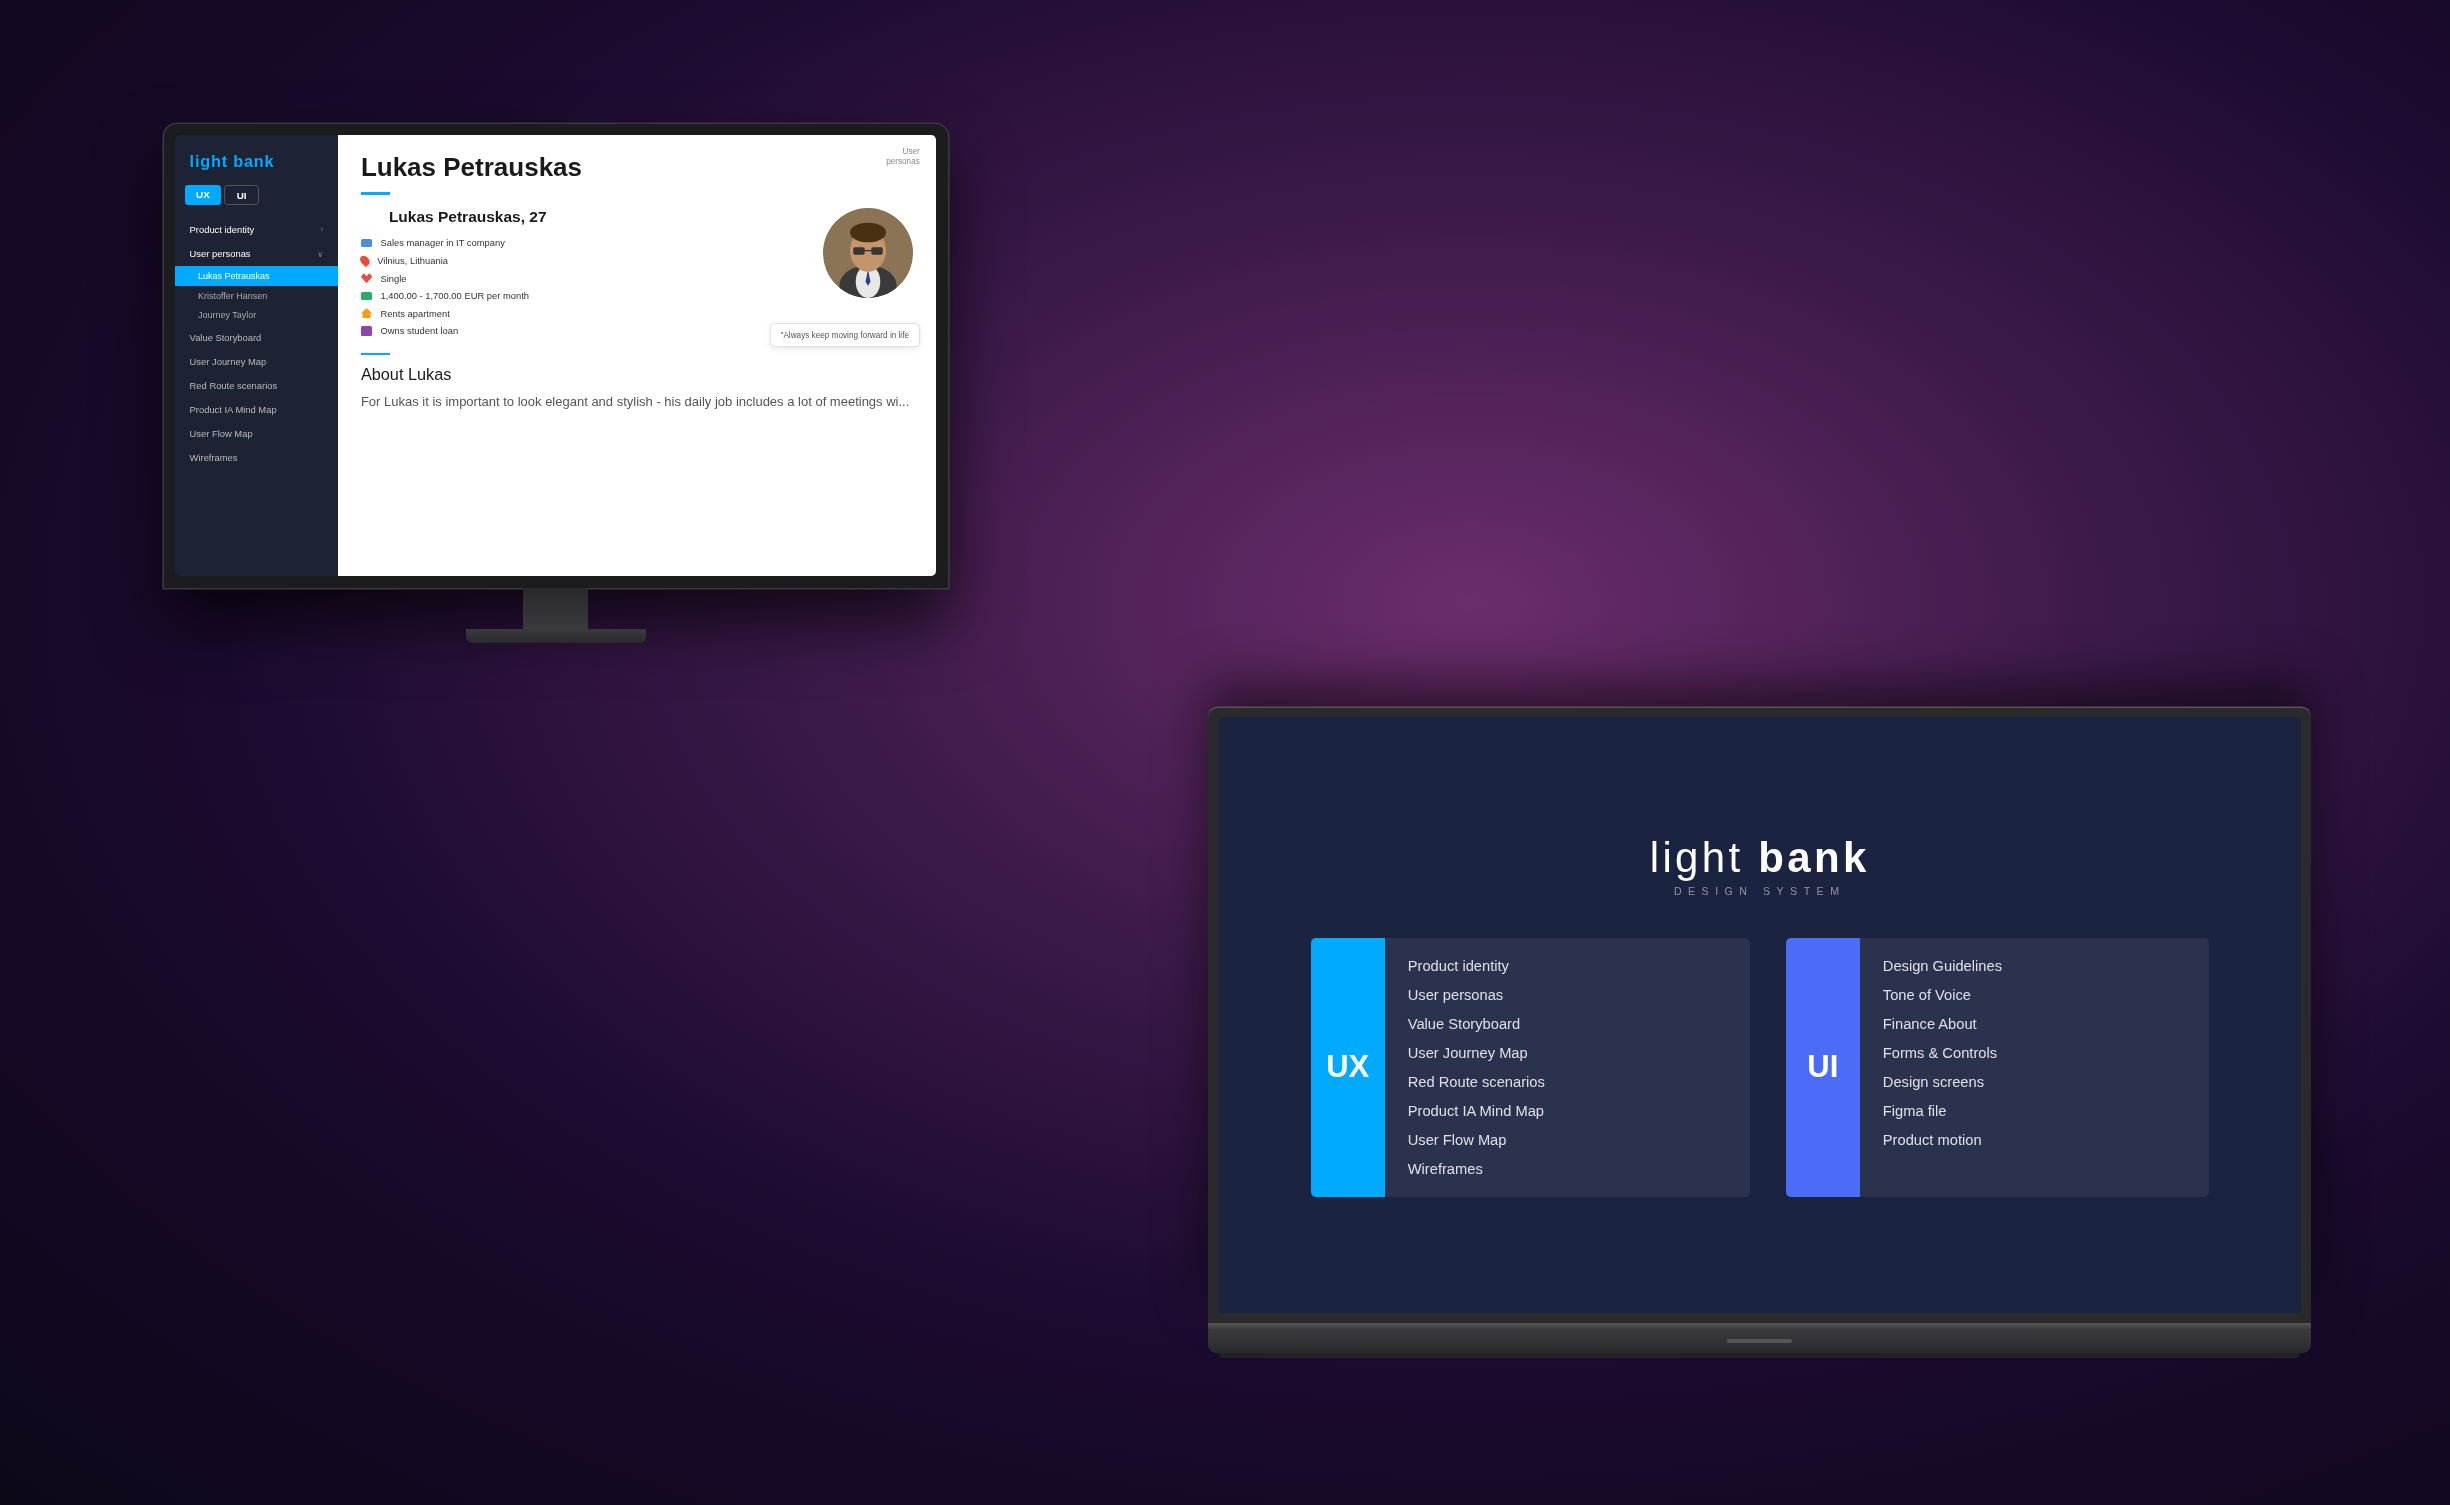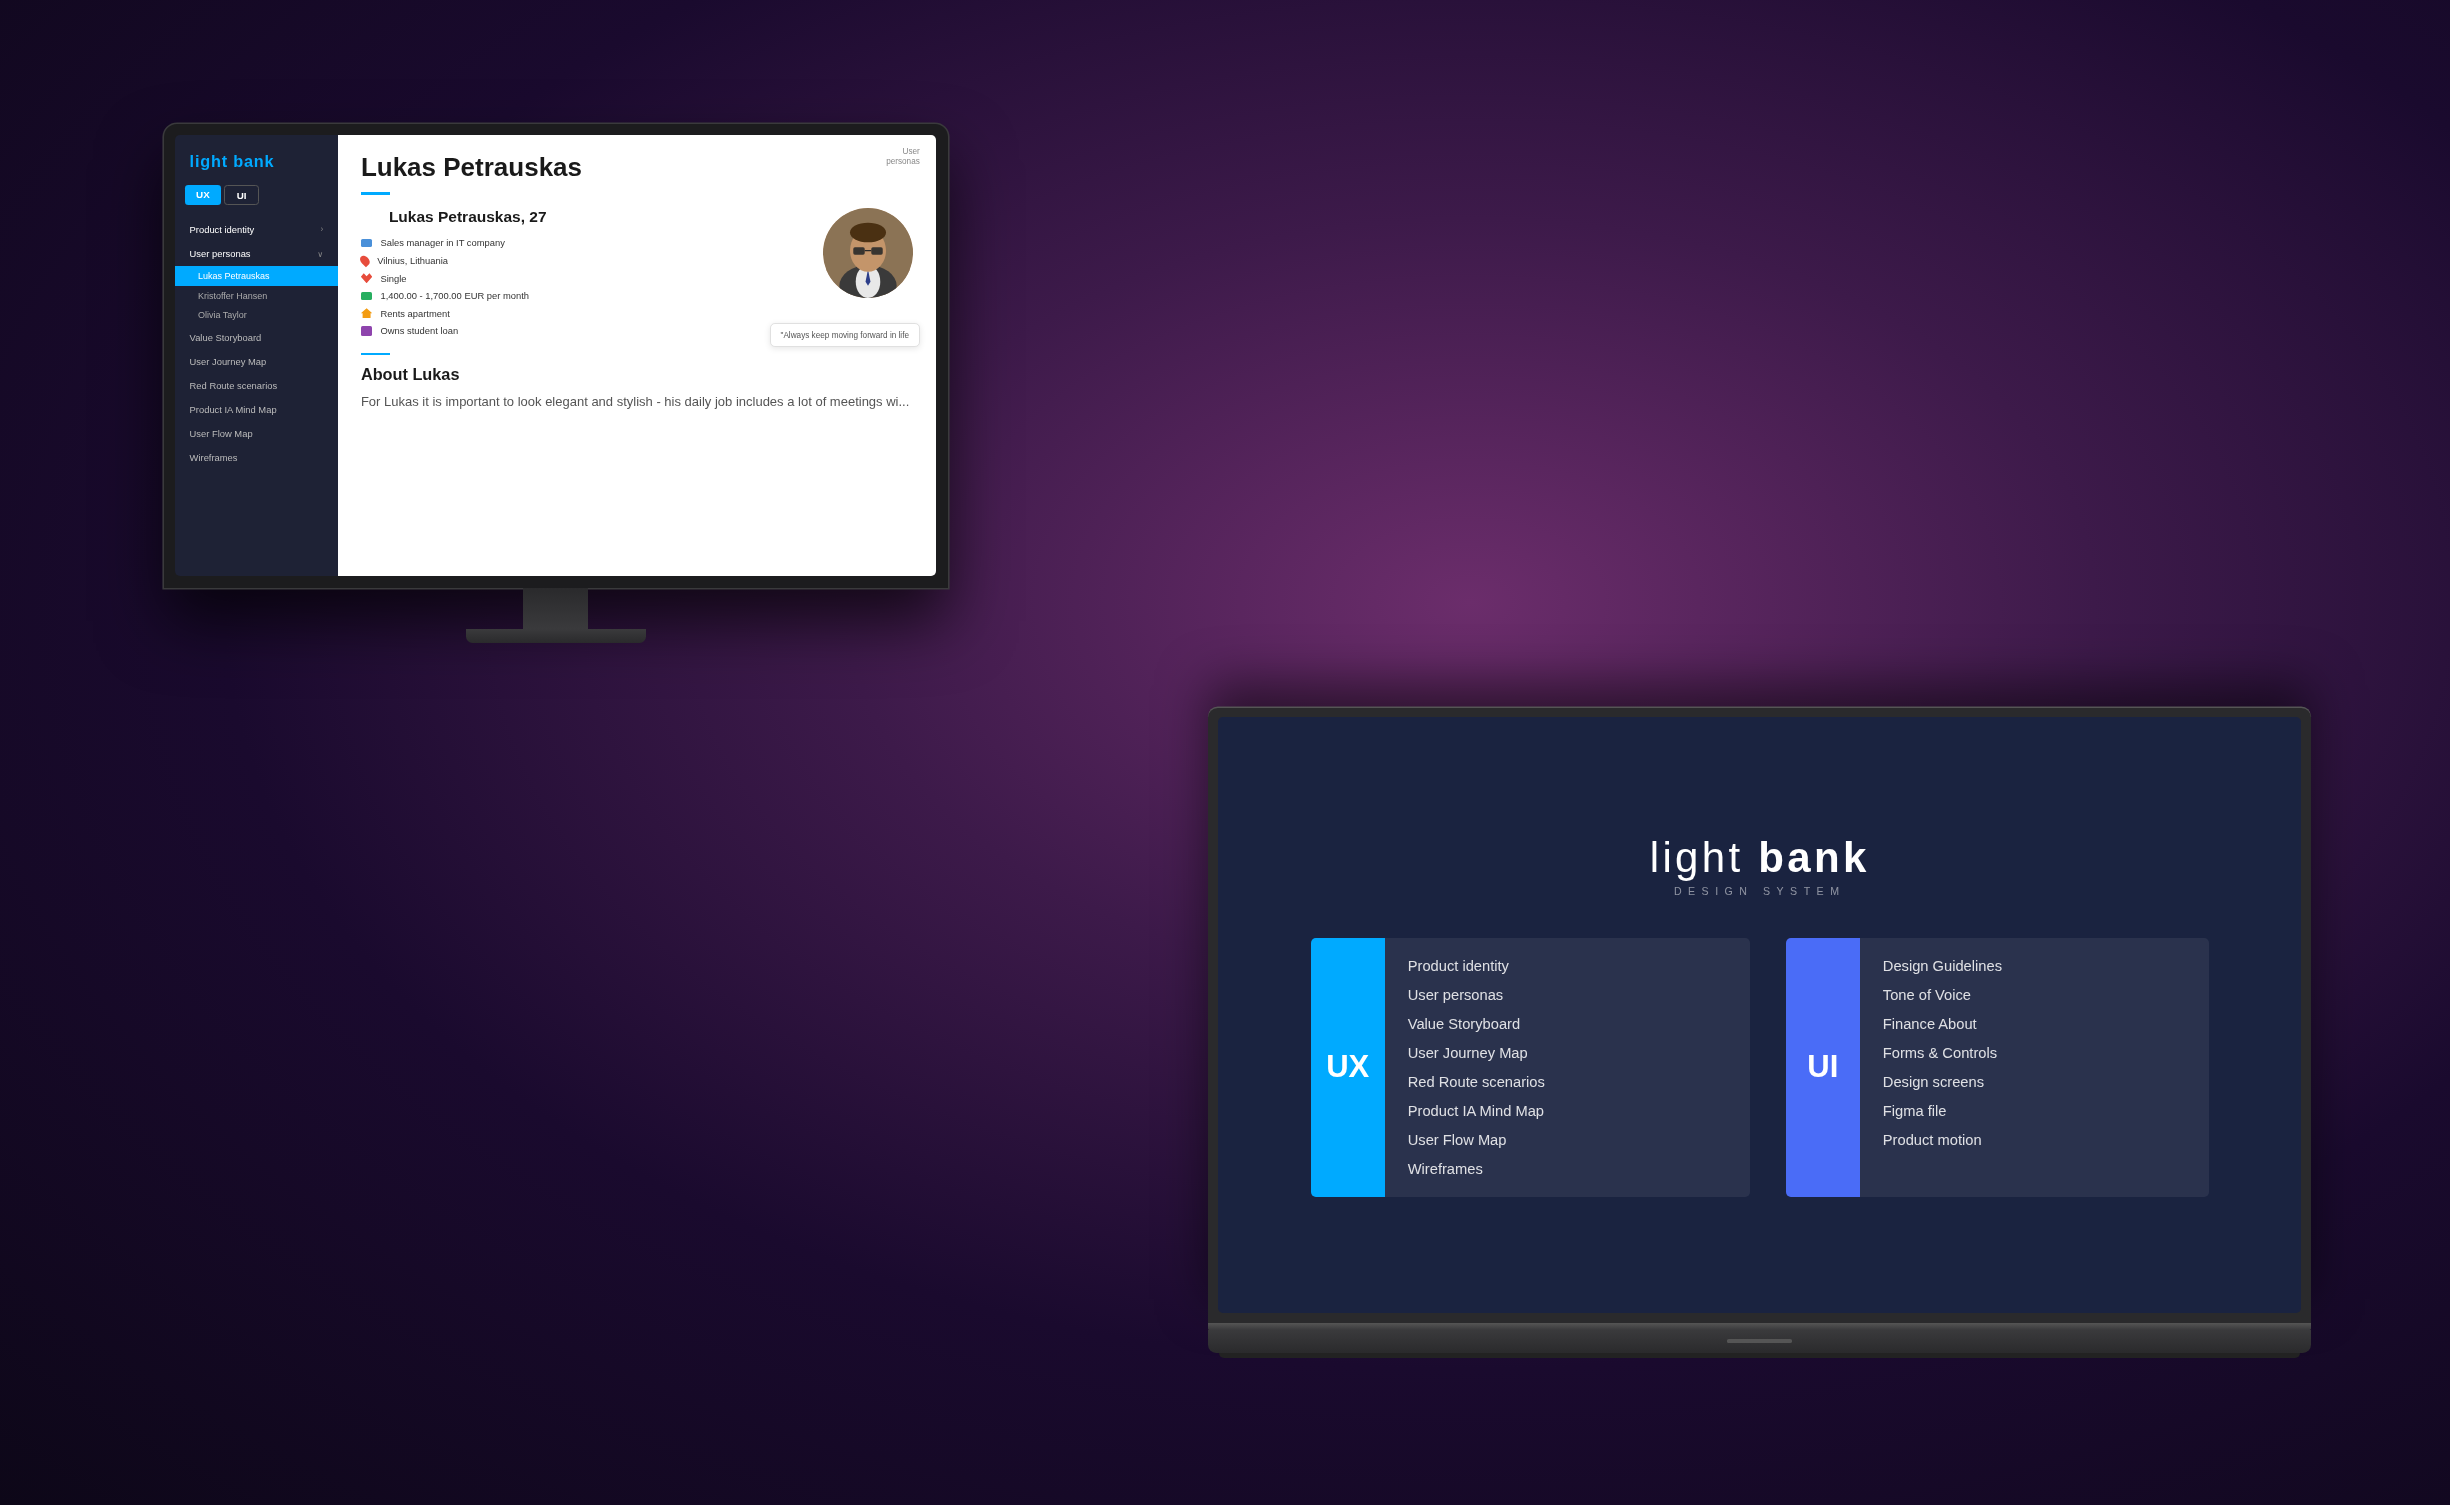--- a/index.html
+++ b/index.html
@@ -235,21 +235,21 @@
 
     .monitor-divider2 {
       width: 29px;
       height: 2.5px;
       background: #00aaff;
       margin-bottom: 9.8px;
     }
 
     .monitor-about-title {
       font-size: 16.3px;
-      font-weight: 700;
+      font-weight: 400;
       color: #1a1a1a;
       margin-bottom: 8.2px;
     }
 
     .monitor-about-text {
       font-size: 13px;
       color: #555;
       line-height: 1.5;
     }
 
@@ -430,21 +430,21 @@
             <span class="chevron">›</span>
           </div>
 
           <div class="sidebar-nav-item section-header">
             <span>User personas</span>
             <span class="chevron">∨</span>
           </div>
 
           <div class="sidebar-nav-sub active">Lukas Petrauskas</div>
           <div class="sidebar-nav-sub">Kristoffer Hansen</div>
-          <div class="sidebar-nav-sub">Olivia Taylor</div>
+          <div class="sidebar-nav-sub">Journey Taylor</div>
 
           <div class="sidebar-nav-item">
             <span>Value Storyboard</span>
           </div>
           <div class="sidebar-nav-item">
             <span>User Journey Map</span>
           </div>
           <div class="sidebar-nav-item">
             <span>Red Route scenarios</span>
           </div>

